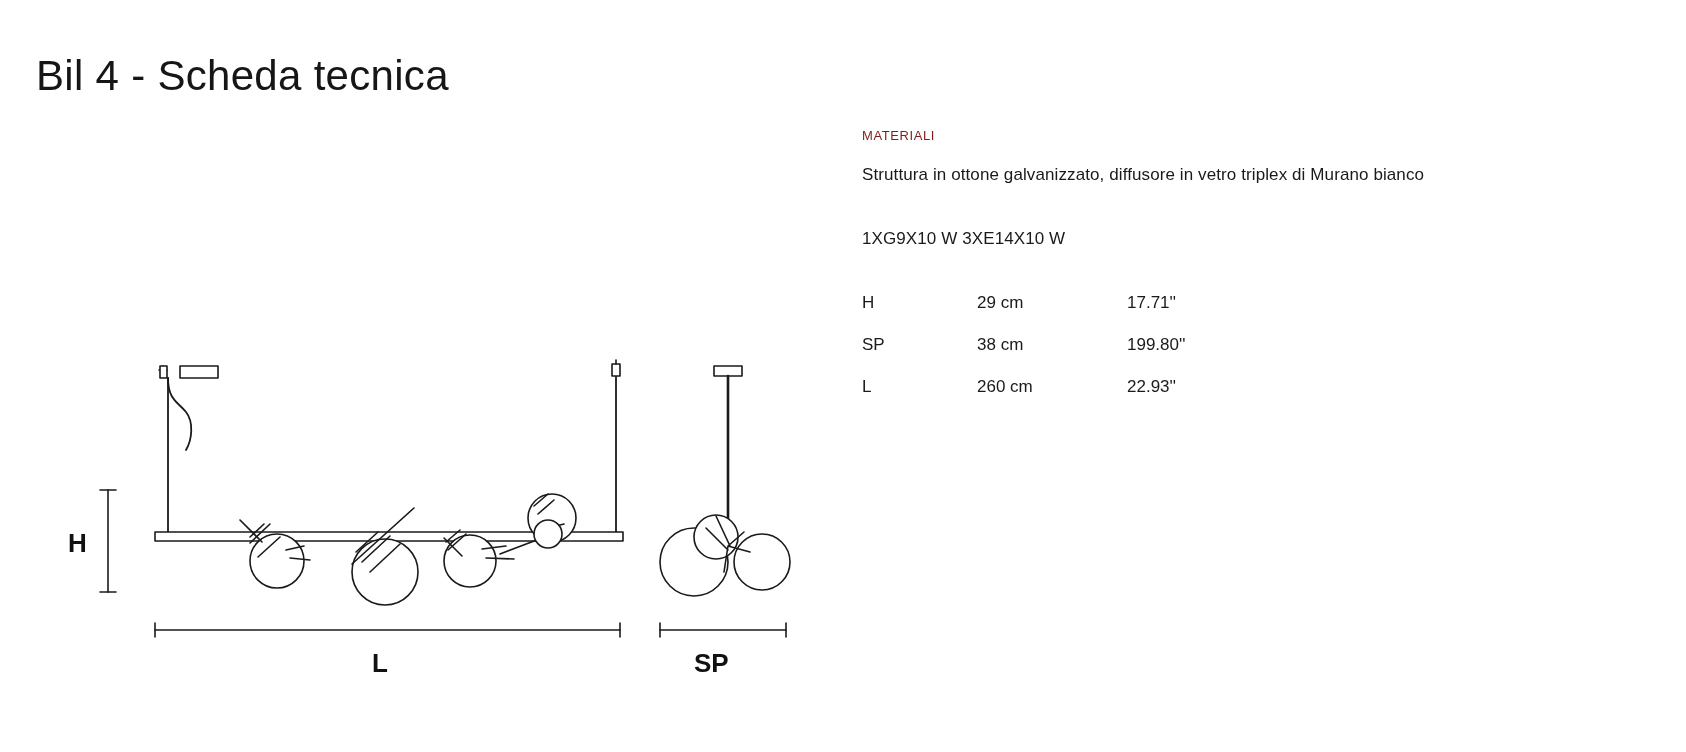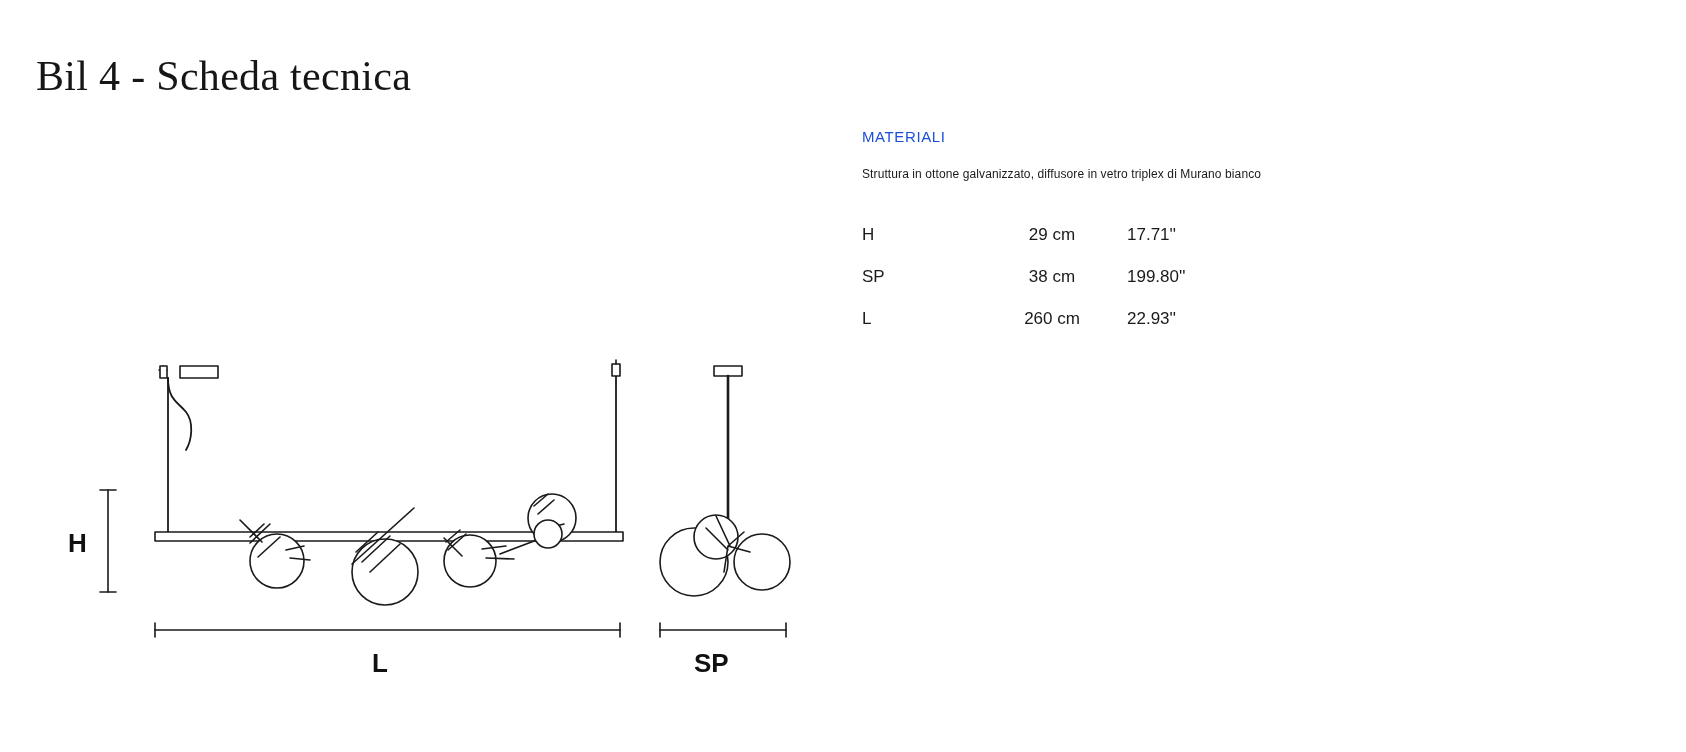--- a/index.html
+++ b/index.html
@@ -13,21 +13,21 @@
     font-family: "Liberation Sans", sans-serif;
     color: #1a1a1a;
     position: relative;
     overflow: hidden;
   }
 
   .page-title {
     position: absolute;
     left: 36px;
     top: 52px;
-    font-family: Liberation Serif, serif;
+    font-family: Liberation Sans, sans-serif;
     font-size: 42px;
     font-weight: 400;
     letter-spacing: 0.3px;
     color: #161616;
     white-space: nowrap;
     text-align: center;
   }
 
   
   .drawing {
@@ -39,44 +39,44 @@
   }
 
   .spec-panel {
     position: absolute;
     left: 862px;
     top: 128px;
     width: 800px;
   }
 
   .spec-label {
-    font-size: 15px;
-    color: #1d4ed8;
+    font-size: 13px;
+    color: #7f1d1d;
     letter-spacing: 0.6px;
     margin: 0 0 22px 0;
   }
   .spec-value {
-    font-size: 12px;
+    font-size: 17px;
     color: #1a1a1a;
     margin: 16px 0 44px 0;
     letter-spacing: 0.1px;
   }
 
   .dims-table {
     border-collapse: collapse;
     margin-top: 14px;
   }
   .dims-table td {
     font-size: 17px;
     color: #1a1a1a;
     padding: 0 0 22px 0;
     vertical-align: top;
   }
   .dims-table td.c0 { width: 115px; }
-  .dims-table td.c1 { width: 150px; text-align: center; }
+  .dims-table td.c1 { width: 150px; }
   .dims-table td.c2 { width: 160px; }
 
   
   .h-label {
     position: absolute;
     left: 68px;
     top: 198px;
     font-size: 26px;
     font-weight: bold;
     color: #111;
@@ -172,20 +172,21 @@
   <div class="h-label">H</div>
   <div class="l-label">L</div>
   <div class="sp-label">SP</div>
 </div>
 
 <div class="spec-panel">
 
   <p class="spec-label">MATERIALI</p>
   <p class="spec-value">Struttura in ottone galvanizzato, diffusore in vetro triplex di Murano bianco</p>
 
+  <p class="spec-value">1XG9X10 W 3XE14X10 W</p>
 
 
   <table class="dims-table">
     <tbody>
       <tr>
         <td class="c0">H</td>
         <td class="c1">29 cm</td>
         <td class="c2">17.71''</td>
       </tr>
       <tr>

